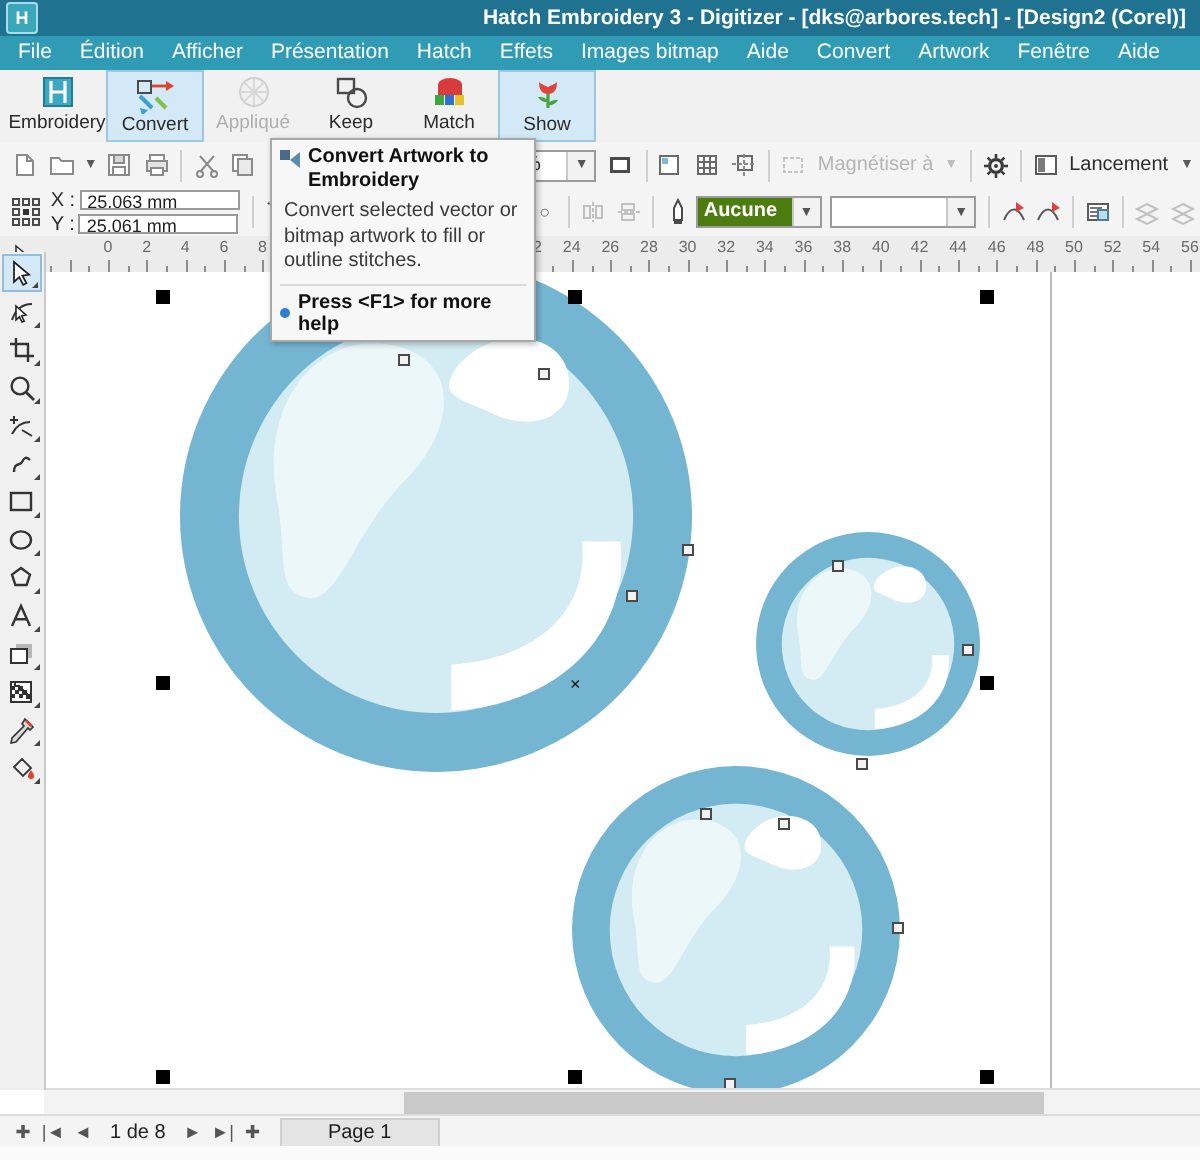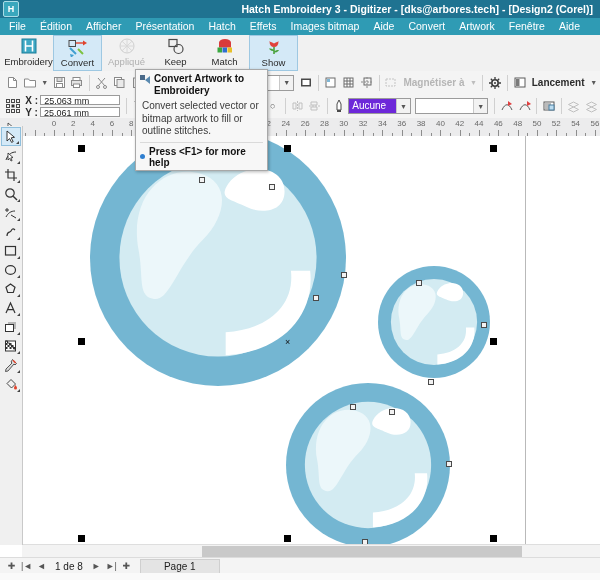--- a/index.html
+++ b/index.html
@@ -67,25 +67,25 @@
     align-items:center;justify-content:center;cursor:default;
     color:#5a5a5a;font-size:11px;
   }
   .tb-ico.dis{color:#bdbdbd;}
   .tb-sep{width:1px;height:16px;background:#d0d0d0;margin:0 3px;}
   .tb-field{
     height:15px;border:1px solid #9b9b9b;background:#fff;
     font-size:10px;padding:0 3px;line-height:15px;box-sizing:border-box;
     color:#222;white-space:nowrap;overflow:hidden;
   }
-  .tb-label{font-size:10px;color:#2b2b2b;margin:0 3px;white-space:nowrap;font-weight:bold;}
+  .tb-label{font-size:10px;color:#2b2b2b;margin:0 3px;white-space:nowrap;}
   .tb-label.dis{color:#b5b5b5;}
   .combo{display:flex;align-items:center;height:16px;border:1px solid #9b9b9b;background:#fff;box-sizing:border-box;}
   .combo .val{flex:1;font-size:10px;padding:0 3px;line-height:14px;white-space:nowrap;overflow:hidden;}
-  .combo .val.hl{background:#6d28d9;color:#fff;}
+  .combo .val.hl{background:#4d7c0f;color:#fff;font-weight:bold;}
   .combo .arw{
     width:13px;height:14px;border-left:1px solid #c8c8c8;background:#f2f2f2;
     display:flex;align-items:center;justify-content:center;font-size:7px;color:#555;
   }
 
   
   .ruler-corner{
     position:absolute;left:0;top:118px;width:22px;height:18px;
     background:#ececed;border-right:1px solid #c9c9c9;border-bottom:1px solid #c9c9c9;
     display:flex;align-items:center;justify-content:center;

